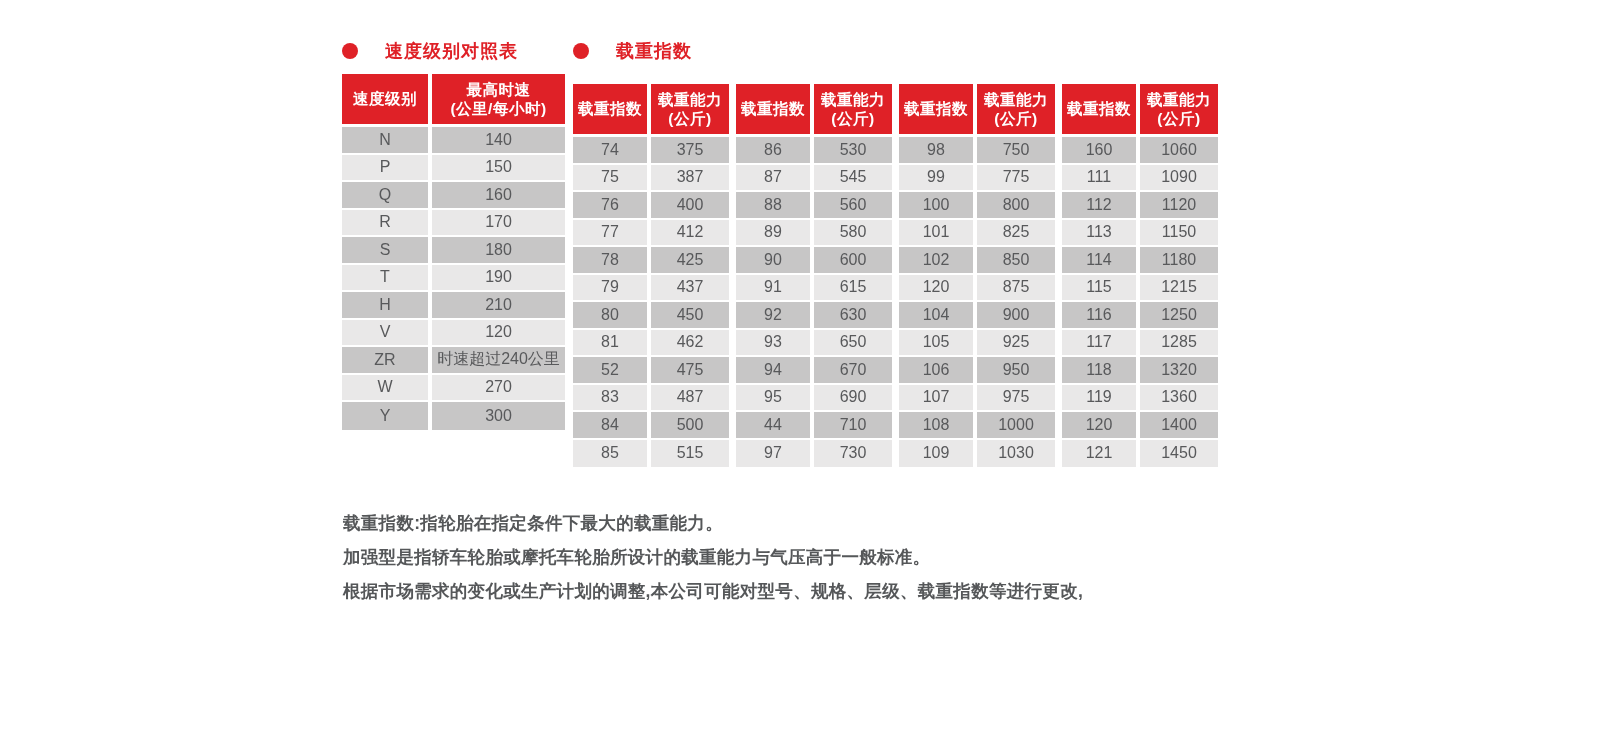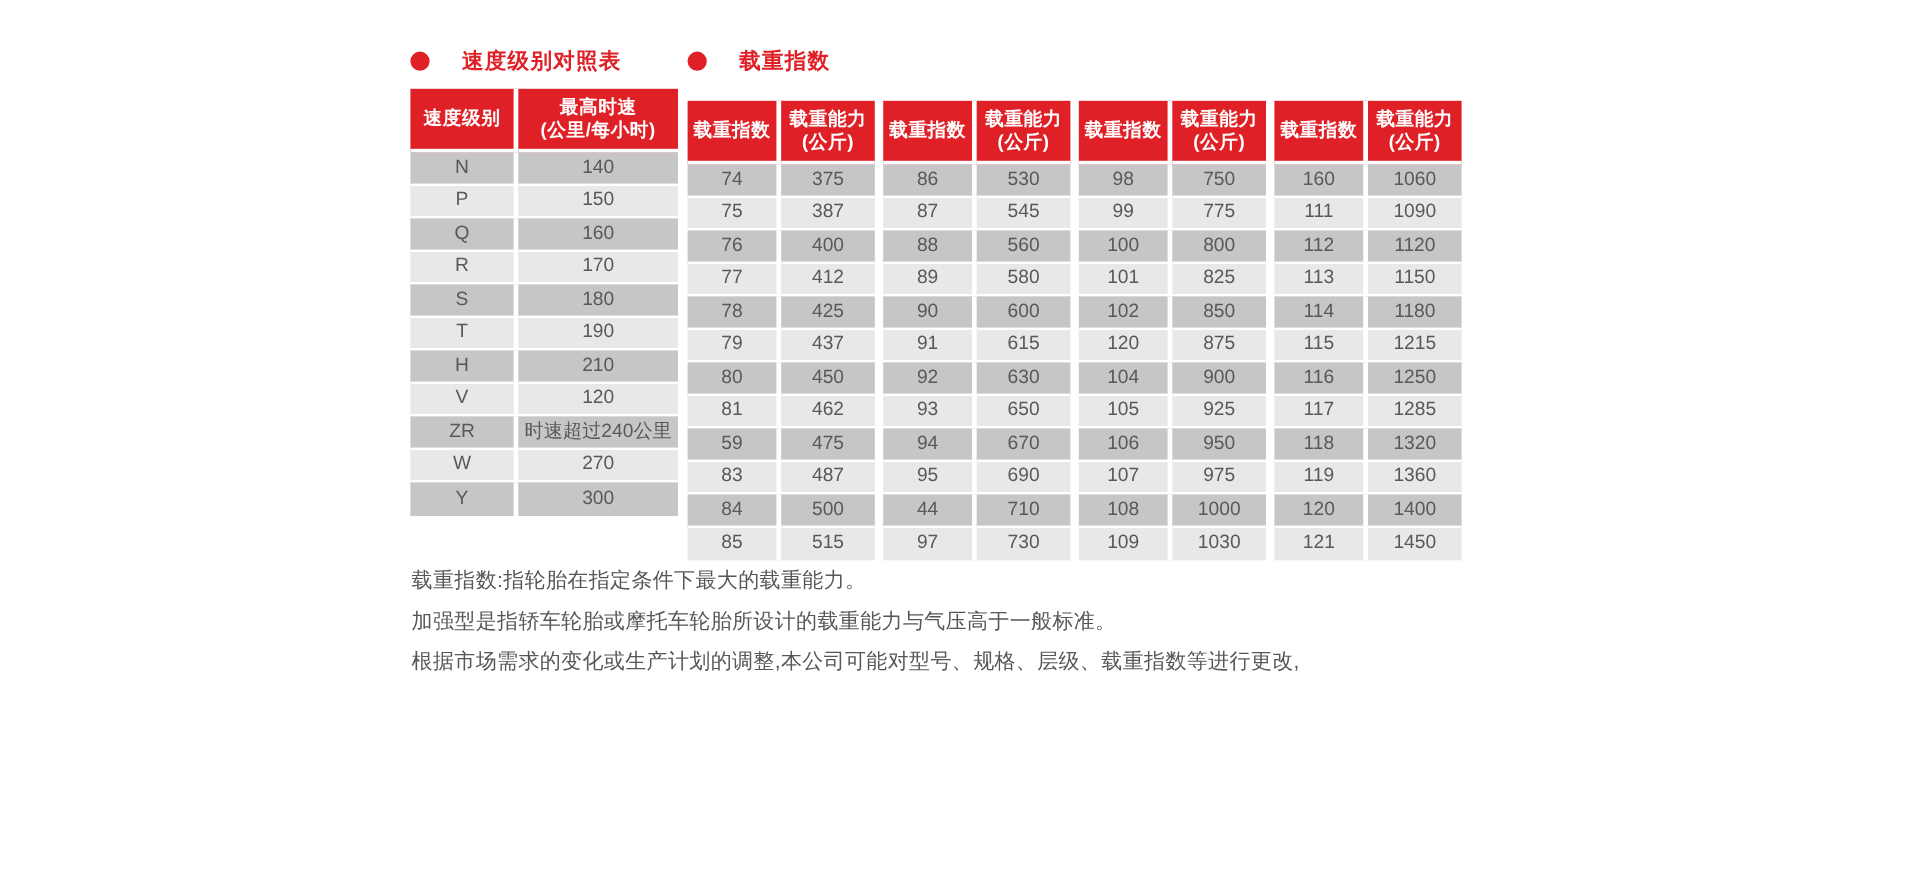--- a/index.html
+++ b/index.html
@@ -31,21 +31,21 @@
   }
   table.tbl .c1{border-right:4px solid #ffffff;}
   table.tbl tbody tr:nth-child(odd) td{background:#c7c6c6;}
   table.tbl tbody tr:nth-child(even) td{background:#e9e8e8;}
   table.tbl tbody tr:last-child td{border-bottom:none;}
 
   table.speed{width:223px;}
   .load-tables{display:flex;gap:7px;}
   table.load{width:156px;}
 
-  .notes{position:absolute;left:343px;top:466px;width:900px;}
+  .notes{position:absolute;left:343px;top:506px;width:900px;font-weight:bold;}
   .notes p{
     margin:0;height:34px;line-height:34px;font-size:17.5px;color:#555759;
     letter-spacing:0.3px;white-space:nowrap;
   }
 </style>
 </head>
 <body>
 
 <div class="page">
 
@@ -160,21 +160,21 @@
             </tr>
             <tr>
               <td class="c1">80</td>
               <td>450</td>
             </tr>
             <tr>
               <td class="c1">81</td>
               <td>462</td>
             </tr>
             <tr>
-              <td class="c1">59</td>
+              <td class="c1">52</td>
               <td>475</td>
             </tr>
             <tr>
               <td class="c1">83</td>
               <td>487</td>
             </tr>
             <tr>
               <td class="c1">84</td>
               <td>500</td>
             </tr>

